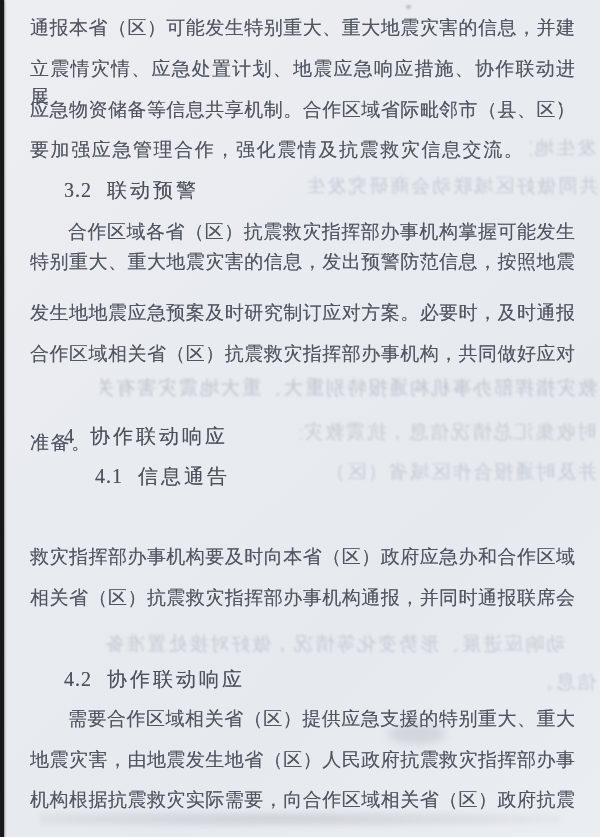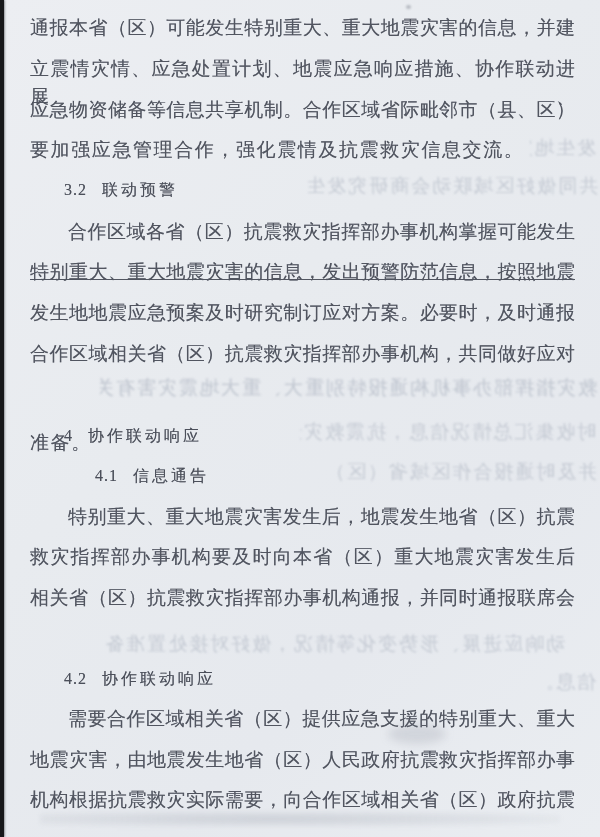--- a/index.html
+++ b/index.html
@@ -19,21 +19,21 @@
   .bline {
     position: absolute; left: 30px; width: 545px; height: 28px;
     font-size: 19px; line-height: 28px; color: #515560;
     text-align: justify; text-align-last: justify;
     text-shadow: 0 0 0.6px rgba(81,85,96,0.55);
   }
   .noj { text-align: left; text-align-last: left; letter-spacing: 1.6px; }
   .indent { text-indent: 38px; }
   .heading {
     position: absolute; left: 64px; height: 28px;
-    font-size: 16px; line-height: 28px; color: #4b4f5a;
+    font-size: 20px; line-height: 28px; color: #4b4f5a;
     text-shadow: 0 0 0.6px rgba(75,79,90,0.55);
     white-space: nowrap;
     text-align: center;
   }
   .heading .num { display:inline-block; margin-right: 15px; letter-spacing: 1px; }
   .heading .ttl { letter-spacing: 3px; }
   .bleed {
     position: absolute; height: 24px;
     font-size: 19px; line-height: 24px;
     color: #bfc5cf;
@@ -77,34 +77,33 @@
 
   <div class="bline" style="top:14px;">通报本省（区）可能发生特别重大、重大地震灾害的信息，并建</div>
   <div class="bline" style="top:55px;">立震情灾情、应急处置计划、地震应急响应措施、协作联动进展、</div>
   <div class="bline" style="top:96px;">应急物资储备等信息共享机制。合作区域省际毗邻市（县、区）</div>
   <div class="bline noj" style="top:136px;">要加强应急管理合作，强化震情及抗震救灾信息交流。</div>
 
   <div class="heading" style="top:176px;">
     <span class="num">3.2</span><span class="ttl">联动预警</span>
   </div>
   <div class="bline indent" style="top:218px;">合作区域各省（区）抗震救灾指挥部办事机构掌握可能发生</div>
-  <div class="bline" style="top:258px;text-decoration:underline;">特别重大、重大地震灾害的信息，发出预警防范信息，按照地震</div>
+  <div class="bline" style="top:248px;">特别重大、重大地震灾害的信息，发出预警防范信息，按照地震</div>
   <div class="bline" style="top:299px;">发生地地震应急预案及时研究制订应对方案。必要时，及时通报</div>
   <div class="bline" style="top:340px;">合作区域相关省（区）抗震救灾指挥部办事机构，共同做好应对</div>
   <div class="bline noj" style="top:381px;margin-top:48px;">准备。</div>
 
   <div class="heading" style="top:422px;">
     <span class="num">4</span><span class="ttl">协作联动响应</span>
   </div>
 
   <div class="heading" style="top:462px;margin-left:31px;">
     <span class="num">4.1</span><span class="ttl">信息通告</span>
   </div>
-  <div class="bline indent" style="top:503px;">特别重大、重大地震灾害发生后，地震发生地省（区）抗震</div>
-  <div class="bline" style="top:543px;">救灾指挥部办事机构要及时向本省（区）重大地震灾害发生后</div>
+  <div class="bline" style="top:543px;">救灾指挥部办事机构要及时向本省（区）政府应急办和合作区域</div>
   <div class="bline" style="top:584px;">相关省（区）抗震救灾指挥部办事机构通报，并同时通报联席会</div>
 
   <div class="heading" style="top:665px;">
     <span class="num">4.2</span><span class="ttl">协作联动响应</span>
   </div>
   <div class="bline indent" style="top:705px;">需要合作区域相关省（区）提供应急支援的特别重大、重大</div>
   <div class="bline" style="top:746px;">地震灾害，由地震发生地省（区）人民政府抗震救灾指挥部办事</div>
   <div class="bline" style="top:786px;">机构根据抗震救灾实际需要，向合作区域相关省（区）政府抗震</div>
 
   <div class="blot"></div>

